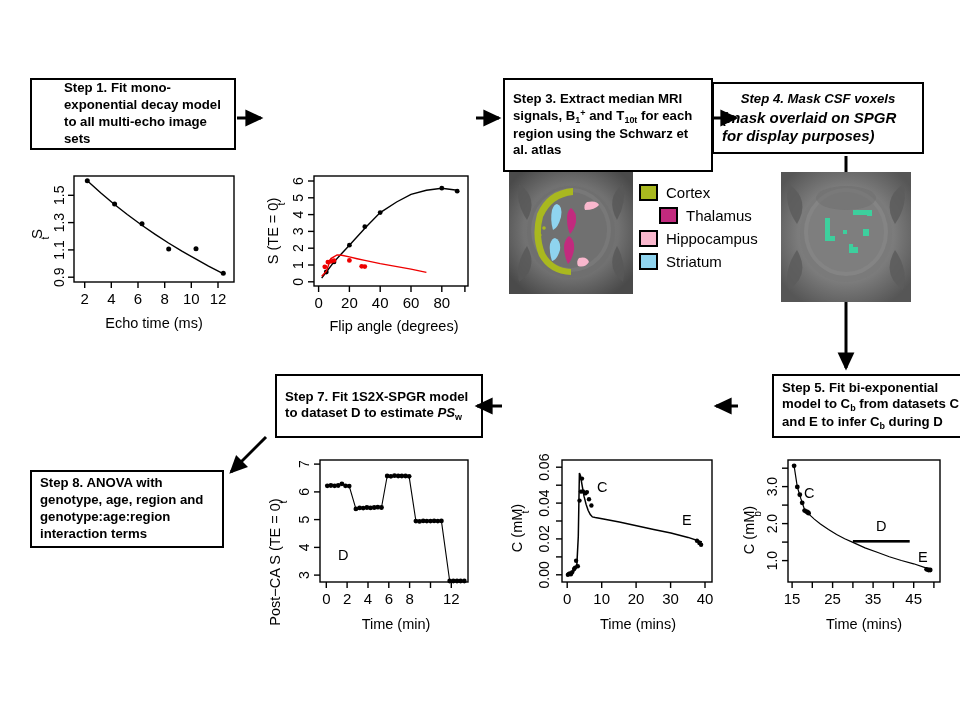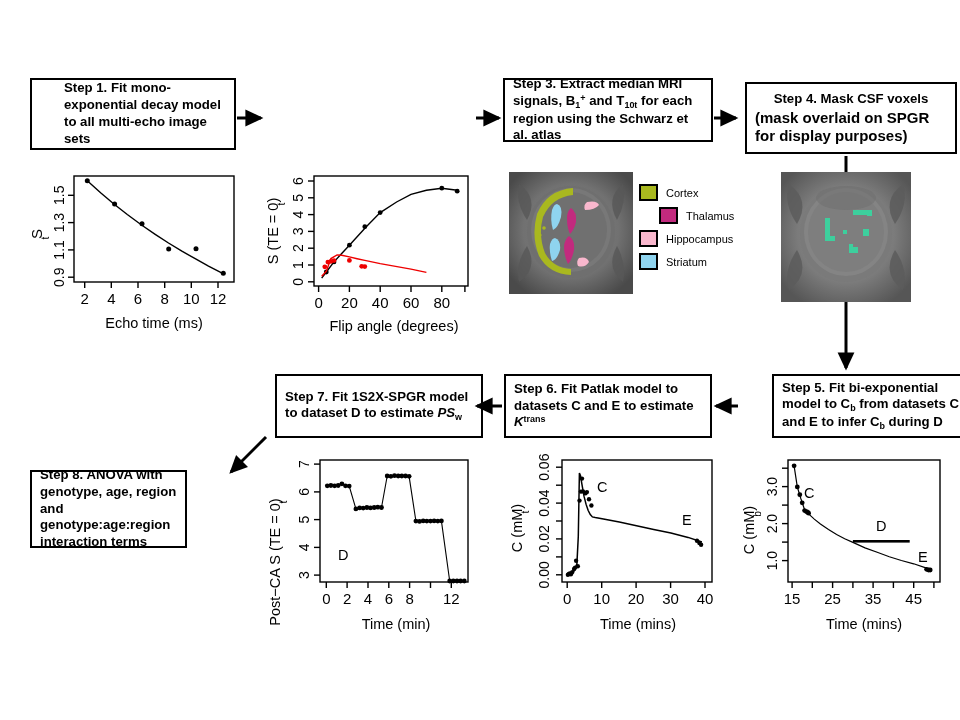--- a/index.html
+++ b/index.html
@@ -22,66 +22,61 @@
   
   .conn{position:absolute;}
 
   
   .chart{position:absolute;}
 
   
   .brainimg{position:absolute;overflow:hidden;}
   .legend-item{position:absolute;display:flex;align-items:center;}
   .legend-sw{width:19px;height:17px;border:2.5px solid #000;box-sizing:border-box;}
-  .legend-lb{font-size:11px;margin-left:8px;white-space:nowrap;}
+  .legend-lb{font-size:15px;margin-left:8px;white-space:nowrap;}
 </style>
 </head>
 <body>
 
 <div class="canvas">
 
   <div class="step-box" style="left:30px;top:78px;width:206px;height:72px;padding-left:32px;">
     <div class="txt">
       Step 1. Fit mono-exponential decay model to all multi-echo image sets
     </div>
   </div>
 
 
-  <div class="step-box" style="left:503px;top:78px;width:210px;height:64px;">
+  <div class="step-box" style="left:503px;top:78px;width:210px;height:94px;">
     <div class="txt">
       Step 3. Extract median MRI signals, B<sub>1</sub><sup>+</sup> and T<sub>10t</sub> for each region using the Schwarz et al. atlas
     </div>
   </div>
 
-  <div class="step-box" style="left:745px;top:82px;width:212px;height:72px;">
+  <div class="step-box" style="left:712px;top:82px;width:212px;height:72px;font-style:italic;">
     <div class="ctr">
       <span class="txt" style="display:block;text-align:center;">Step 4. Mask CSF voxels</span>
       <span class="sub" style="text-align:left;display:block;margin-top:1px;">(mask overlaid on SPGR for display purposes)</span>
     </div>
   </div>
 
   <div class="step-box" style="left:740px;top:374px;width:212px;height:64px;margin-left:32px;">
     <div class="txt">
       Step 5. Fit bi-exponential model to C<sub>b</sub> from datasets C and E to infer C<sub>b</sub> during D
     </div>
   </div>
 
-  <div class="step-box" style="left:504px;top:374px;width:208px;height:64px;">
-    <div class="txt">
-      Step 6. Fit Patlak model to datasets C and E to estimate <span class="ital">K</span><sup>trans</sup>
-    </div>
-  </div>
 
   <div class="step-box" style="left:275px;top:374px;width:208px;height:64px;">
     <div class="txt">
       Step 7. Fit 1S2X-SPGR model to dataset D to estimate <span class="ital">PS</span><sub>w</sub>
     </div>
   </div>
 
-  <div class="step-box" style="left:30px;top:470px;width:157px;height:78px;">
+  <div class="step-box" style="left:30px;top:470px;width:194px;height:78px;">
     <div class="txt">
       Step 8. ANOVA with genotype, age, region and genotype:age:region interaction terms
     </div>
   </div>
 
   <svg class="conn" style="left:0;top:0;width:960px;height:720px;" viewBox="0 0 960 720">
     <defs>
       <marker id="ah" markerWidth="7" markerHeight="7" refX="5.2" refY="3" orient="auto" markerUnits="strokeWidth">
         <path d="M0,0.2 L6,3 L0,5.8 z" fill="#000"></path>
       </marker>

